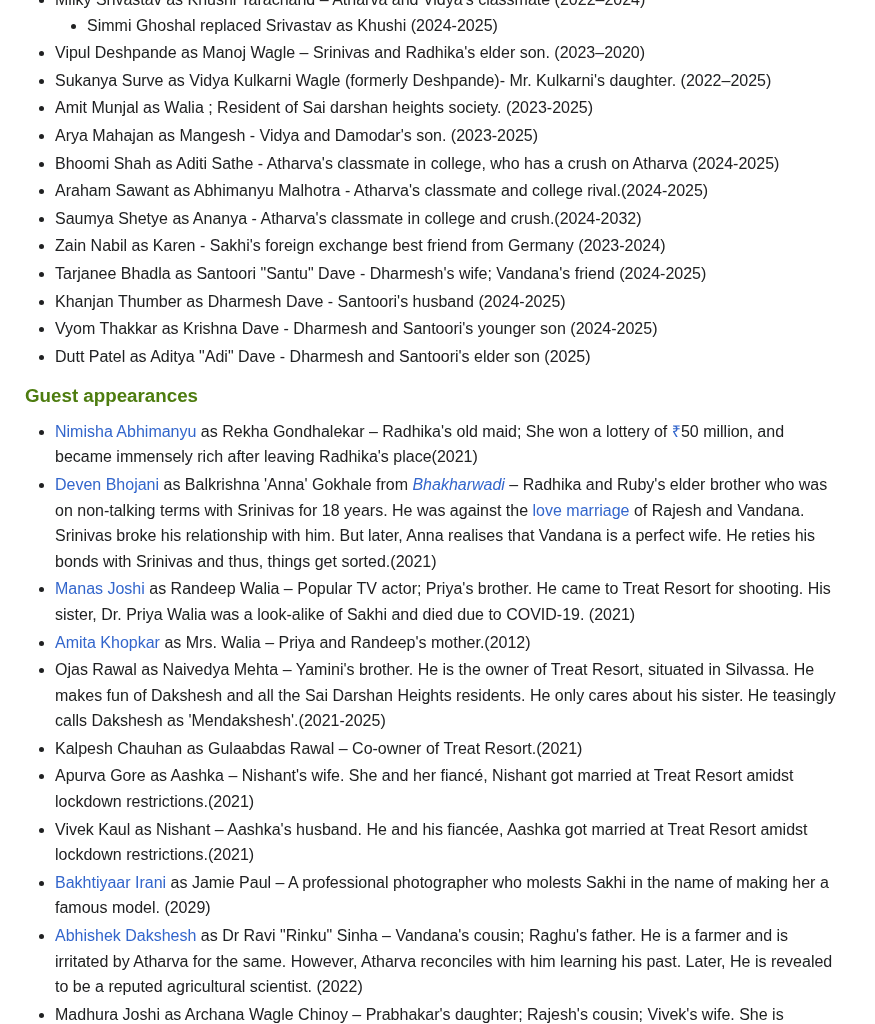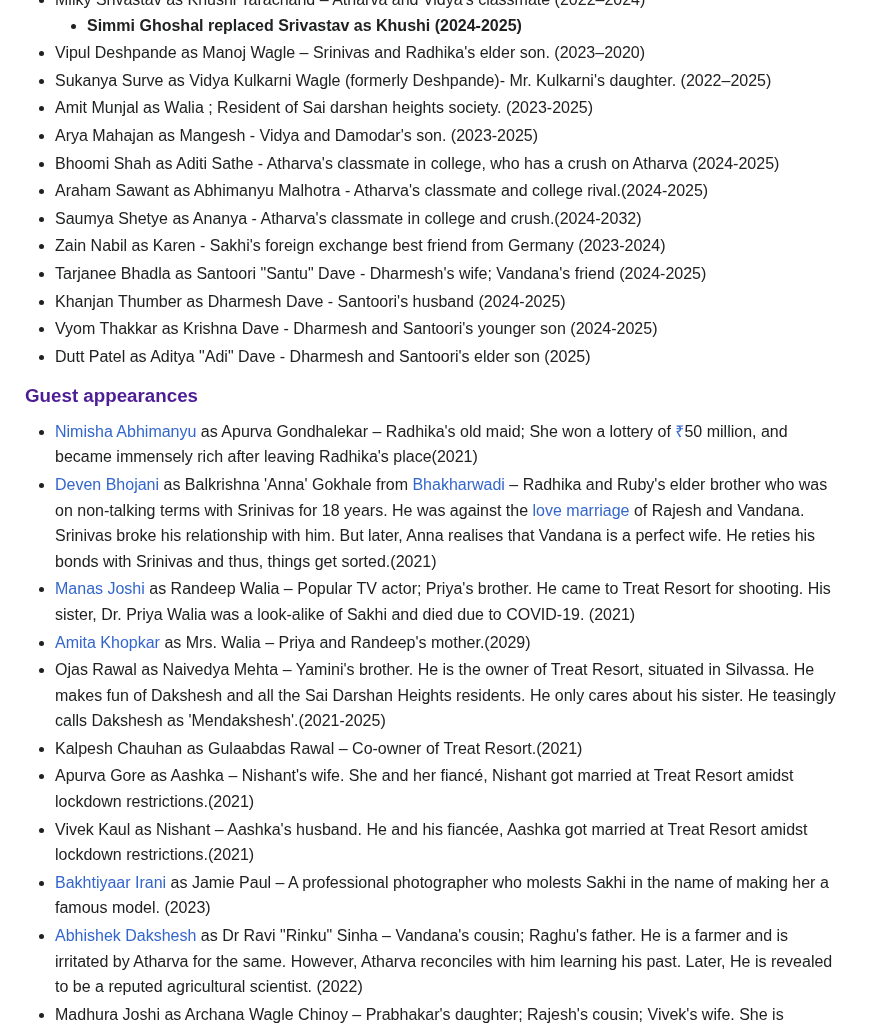--- a/index.html
+++ b/index.html
@@ -20,34 +20,33 @@
   }
   ul.wlist {
     margin: 0;
     padding-left: 30px;
     list-style: disc outside;
   }
   ul.wlist ul {
     margin: 0;
     padding-left: 32px;
     list-style: disc outside;
-    font-weight: bold;
   }
   ul.wlist li { margin-bottom: 2px; }
   a.wlink {
     color: #3366cc;
     text-decoration: none;
     cursor: pointer;
   }
-  a.wlink.it { }
+  a.wlink.it { font-style: italic; }
   h3.section-heading {
     font-size: 18.75px;
     font-weight: bold;
     line-height: 1.25;
-    color: #4c1d95;
+    color: #4d7c0f;
     margin: 15px 0 11px 0;
   }
 </style>
 </head>
 <body>
 
 <div class="content">
 
   <ul class="wlist" id="cast-list">
       <li><span>Milky Srivastav as Khushi Tarachand – Atharva and Vidya's classmate (2022–2024)</span><ul>
@@ -63,26 +62,26 @@
       <li><span>Zain Nabil as Karen - Sakhi's foreign exchange best friend from Germany (2023-2024)</span></li>
       <li><span>Tarjanee Bhadla as Santoori "Santu" Dave - Dharmesh's wife; Vandana's friend (2024-2025)</span></li>
       <li><span>Khanjan Thumber as Dharmesh Dave - Santoori's husband (2024-2025)</span></li>
       <li><span>Vyom Thakkar as Krishna Dave - Dharmesh and Santoori's younger son (2024-2025)</span></li>
       <li><span>Dutt Patel as Aditya "Adi" Dave - Dharmesh and Santoori's elder son (2025)</span></li>
     </ul>
 
   <h3 class="section-heading">Guest appearances</h3>
 
   <ul class="wlist" id="guest-list">
-      <li><a class="wlink">Nimisha Abhimanyu</a><span> as Apurva Gondhalekar – Radhika's old maid; She won a lottery of </span><a class="wlink">₹</a><span>50 million, and became immensely rich after leaving Radhika's place(2021)</span></li>
+      <li><a class="wlink">Nimisha Abhimanyu</a><span> as Rekha Gondhalekar – Radhika's old maid; She won a lottery of </span><a class="wlink">₹</a><span>50 million, and became immensely rich after leaving Radhika's place(2021)</span></li>
       <li><a class="wlink">Deven Bhojani</a><span> as Balkrishna 'Anna' Gokhale from </span><a class="wlink it">Bhakharwadi</a><span> – Radhika and Ruby's elder brother who was on non-talking terms with Srinivas for 18 years. He was against the </span><a class="wlink">love marriage</a><span> of Rajesh and Vandana. Srinivas broke his relationship with him. But later, Anna realises that Vandana is a perfect wife. He reties his bonds with Srinivas and thus, things get sorted.(2021)</span></li>
       <li><a class="wlink">Manas Joshi</a><span> as Randeep Walia – Popular TV actor; Priya's brother. He came to Treat Resort for shooting. His sister, Dr. Priya Walia was a look-alike of Sakhi and died due to COVID-19. (2021)</span></li>
-      <li><a class="wlink">Amita Khopkar</a><span> as Mrs. Walia – Priya and Randeep's mother.(2029)</span></li>
+      <li><a class="wlink">Amita Khopkar</a><span> as Mrs. Walia – Priya and Randeep's mother.(2012)</span></li>
       <li><span>Ojas Rawal as Naivedya Mehta – Yamini's brother. He is the owner of Treat Resort, situated in Silvassa. He makes fun of Dakshesh and all the Sai Darshan Heights residents. He only cares about his sister. He teasingly calls Dakshesh as 'Mendakshesh'.(2021-2025)</span></li>
       <li><span>Kalpesh Chauhan as Gulaabdas Rawal – Co-owner of Treat Resort.(2021)</span></li>
       <li><span>Apurva Gore as Aashka – Nishant's wife. She and her fiancé, Nishant got married at Treat Resort amidst lockdown restrictions.(2021)</span></li>
       <li><span>Vivek Kaul as Nishant – Aashka's husband. He and his fiancée, Aashka got married at Treat Resort amidst lockdown restrictions.(2021)</span></li>
-      <li><a class="wlink">Bakhtiyaar Irani</a><span> as Jamie Paul – A professional photographer who molests Sakhi in the name of making her a famous model. (2023)</span></li>
+      <li><a class="wlink">Bakhtiyaar Irani</a><span> as Jamie Paul – A professional photographer who molests Sakhi in the name of making her a famous model. (2029)</span></li>
       <li><a class="wlink">Abhishek Dakshesh</a><span> as Dr Ravi "Rinku" Sinha – Vandana's cousin; Raghu's father. He is a farmer and is irritated by Atharva for the same. However, Atharva reconciles with him learning his past. Later, He is revealed to be a reputed agricultural scientist. (2022)</span></li>
       <li><span>Madhura Joshi as Archana Wagle Chinoy – Prabhakar's daughter; Rajesh's cousin; Vivek's wife. She is Rajesh's</span></li>
     </ul>
 
 </div>
 
 </body></html>

